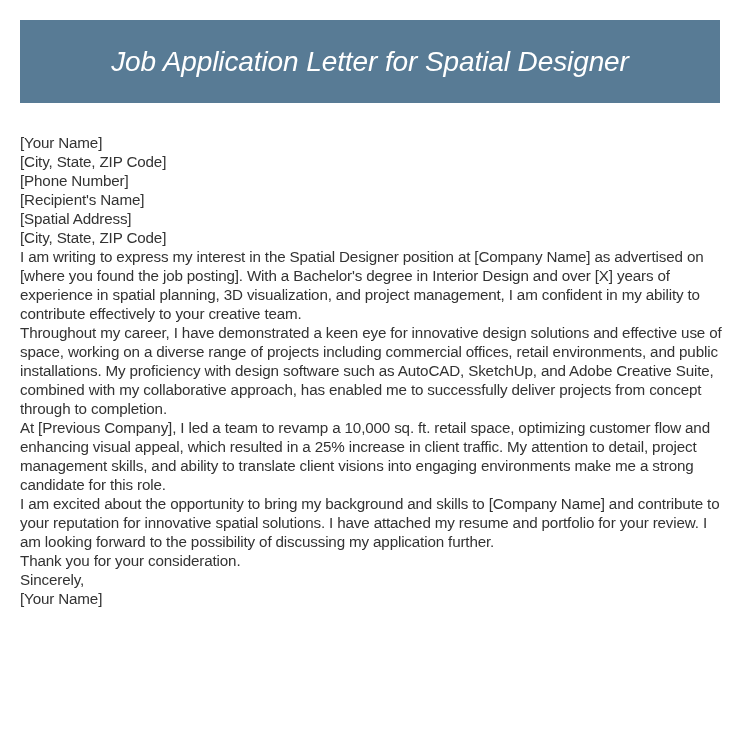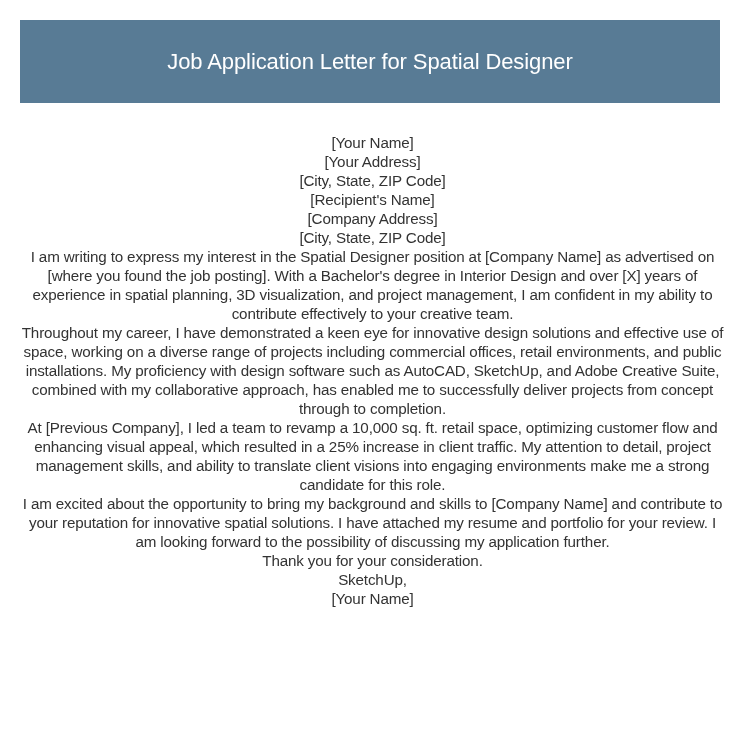--- a/index.html
+++ b/index.html
@@ -3,43 +3,43 @@
 <meta charset="utf-8">
 <style>
   html, body { margin: 0; padding: 0; background: #ffffff; }
   body { width: 740px; height: 743px; overflow: hidden; position: relative; }
   .header {
     position: absolute; left: 20px; top: 20px; width: 700px; height: 83px;
     background: #587b95; display: flex; align-items: center; justify-content: center;
   }
   .header h1 {
     margin: 4px; color: #ffffff; font-family: "Liberation Sans", sans-serif;
-    font-weight: normal; font-size: 22px; letter-spacing: -0.1px;
+    font-weight: normal; font-size: 28px; letter-spacing: -0.1px; font-style: italic;
   }
   .letter {
     position: absolute; left: 20px; top: 133px; width: 705px;
     font-family: "Liberation Sans", sans-serif; font-size: 15.2px; line-height: 19px;
-    color: #333333; letter-spacing: -0.15px; text-align: center;
+    color: #333333; letter-spacing: -0.15px;
   }
   .letter p { margin: 0; }
 </style>
 </head>
 <body>
 
 <div class="header">
   <h1>Job Application Letter for Spatial Designer</h1>
 </div>
 
 <div class="letter">
   <p>[Your Name]</p>
-  <p>[Your Address]</p>
   <p>[City, State, ZIP Code]</p>
+  <p>[Phone Number]</p>
   <p>[Recipient's Name]</p>
-  <p>[Company Address]</p>
+  <p>[Spatial Address]</p>
   <p>[City, State, ZIP Code]</p>
   <p>I am writing to express my interest in the Spatial Designer position at [Company Name] as advertised on [where you found the job posting]. With a Bachelor's degree in Interior Design and over [X] years of experience in spatial planning, 3D visualization, and project management, I am confident in my ability to contribute effectively to your creative team.</p>
   <p>Throughout my career, I have demonstrated a keen eye for innovative design solutions and effective use of space, working on a diverse range of projects including commercial offices, retail environments, and public installations. My proficiency with design software such as AutoCAD, SketchUp, and Adobe Creative Suite, combined with my collaborative approach, has enabled me to successfully deliver projects from concept through to completion.</p>
   <p>At [Previous Company], I led a team to revamp a 10,000 sq. ft. retail space, optimizing customer flow and enhancing visual appeal, which resulted in a 25% increase in client traffic. My attention to detail, project management skills, and ability to translate client visions into engaging environments make me a strong candidate for this role.</p>
   <p>I am excited about the opportunity to bring my background and skills to [Company Name] and contribute to your reputation for innovative spatial solutions. I have attached my resume and portfolio for your review. I am looking forward to the possibility of discussing my application further.</p>
   <p>Thank you for your consideration.</p>
-  <p>SketchUp,</p>
+  <p>Sincerely,</p>
   <p>[Your Name]</p>
 </div>
 
 </body></html>

